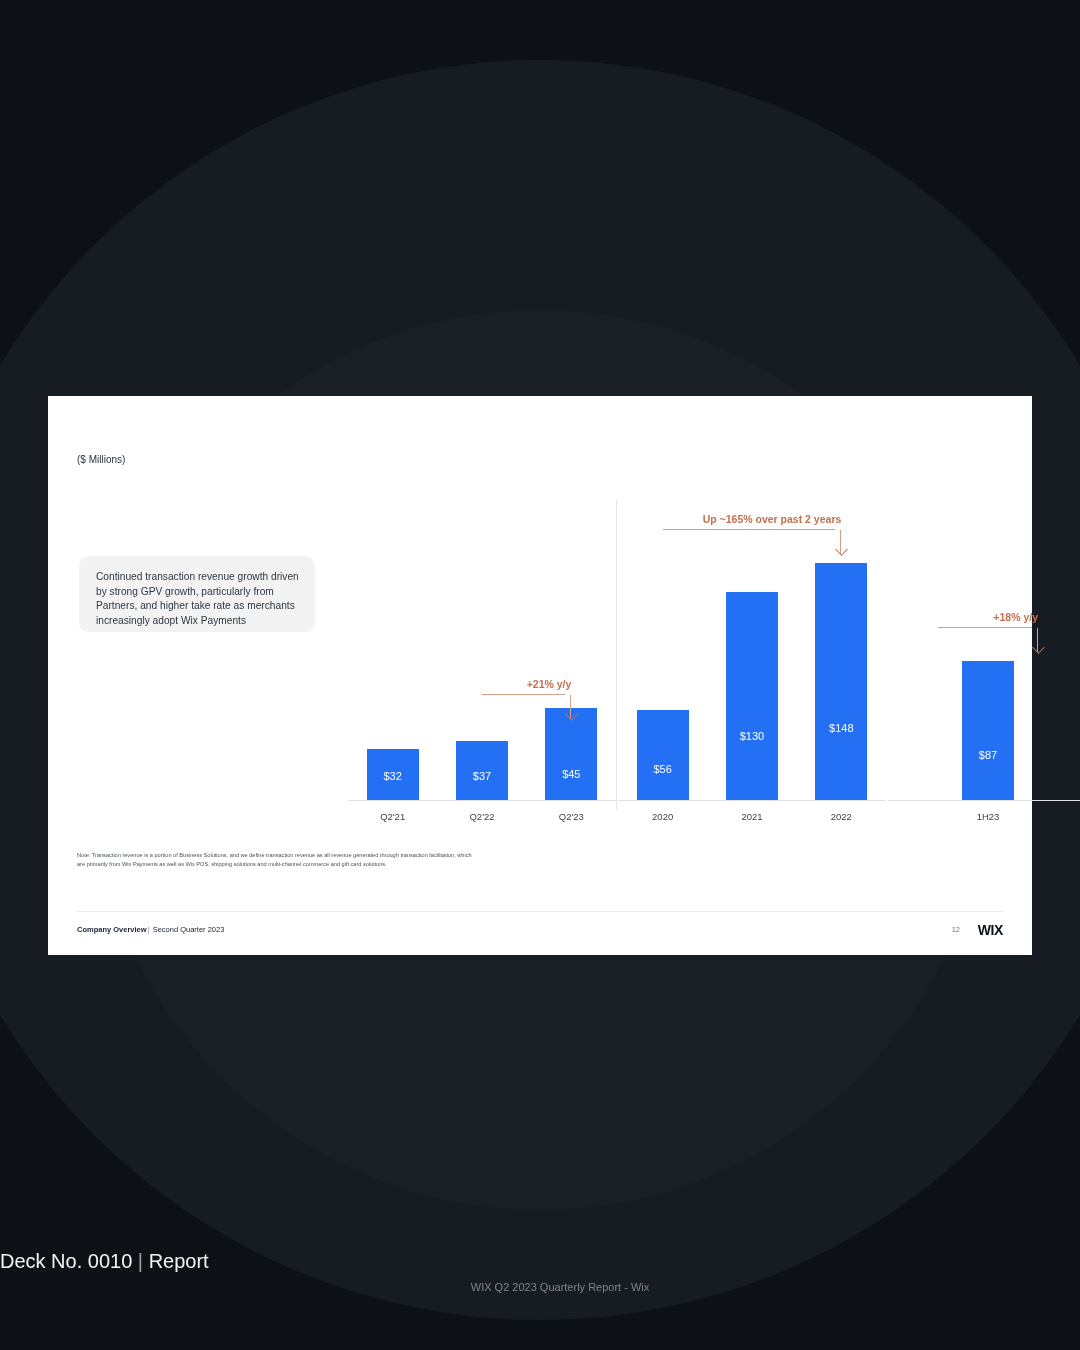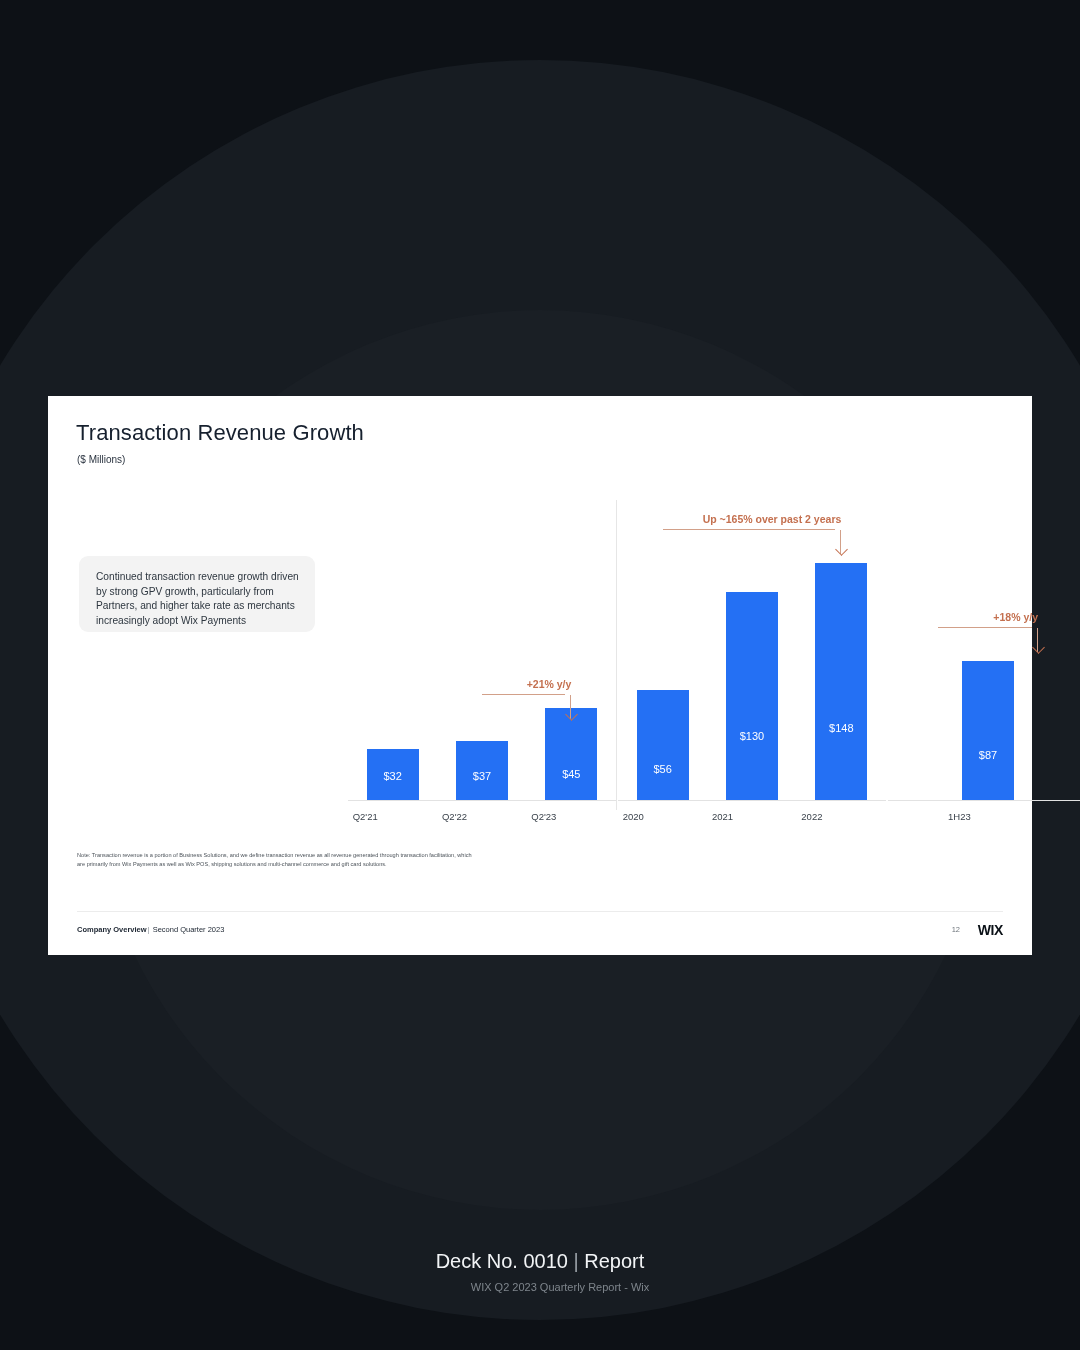--- a/index.html
+++ b/index.html
@@ -128,21 +128,21 @@
     left: 0; right: 0;
     text-align: center;
     font-size: 11px;
     color: #ffffff;
     font-weight: 400;
   }
   .cat-label {
     position: absolute;
     bottom: -22px;
     left: -14px; right: -14px;
-    text-align: left;
+    text-align: center;
     font-size: 9.5px;
     color: #3a424b;
   }
 
   
   .divider {
     position: absolute;
     top: 8px;
     width: 1px;
     height: 310px;
@@ -222,21 +222,20 @@
     font-weight: 700;
     letter-spacing: -0.4px;
     color: #0b1117;
   }
 
   
   .caption-main {
     position: absolute;
     left: 0; right: 0;
     top: 1250px;
-    text-align: center;
     font-size: 20px;
     font-weight: 400;
     color: #f2f4f6;
   }
   .caption-main .pipe { color: #9aa1a8; font-weight: 300; }
   .caption-sub {
     position: absolute;
     left: 0; right: 0;
     top: 1281px;
     text-align: center;
@@ -249,21 +248,20 @@
 </head>
 <body>
 
 <div id="stage">
 
   <div class="glow glow-outer"></div>
   <div class="glow glow-inner"></div>
 
   <div id="slide">
 
-    <div class="slide-title">Transaction Revenue Growth</div>
     <div class="slide-subtitle">($ Millions)</div>
 
     <div class="callout">
       <p>Continued transaction revenue growth driven by strong GPV growth, particularly from Partners, and higher take rate as merchants increasingly adopt Wix Payments</p>
     </div>
 
     <div id="charts">
       <div class="divider" style="left:568px;"></div>
     <div class="panel" style="left: 300px; width: 268px;">
           <div class="panel-plot">
@@ -288,21 +286,21 @@
           </div>
           <div class="annot" style="left: 134px; width: 89.3333px; bottom: 129px;">
             <span class="annot-text">+21% y/y</span>
             <span class="annot-line" style="background: rgb(210, 160, 137);"></span>
             <span class="annot-arrow" style="background: rgb(210, 160, 137);"></span>
           </div>
         </div>
         <div class="panel" style="left: 570px; width: 268px;">
           <div class="panel-plot">
             <div class="bar-wrap">
-              <div class="bar" style="height: 110px; background: rgb(36, 112, 244);">
+              <div class="bar" style="height: 90px; background: rgb(36, 112, 244);">
                 <span class="bar-value" style="bottom: 25.2px;">$56</span>
                 <span class="cat-label">2020</span>
               </div>
             </div>
             <div class="bar-wrap">
               <div class="bar" style="height: 208px; background: rgb(36, 112, 244);">
                 <span class="bar-value" style="bottom: 58.24px;">$130</span>
                 <span class="cat-label">2021</span>
               </div>
             </div>

